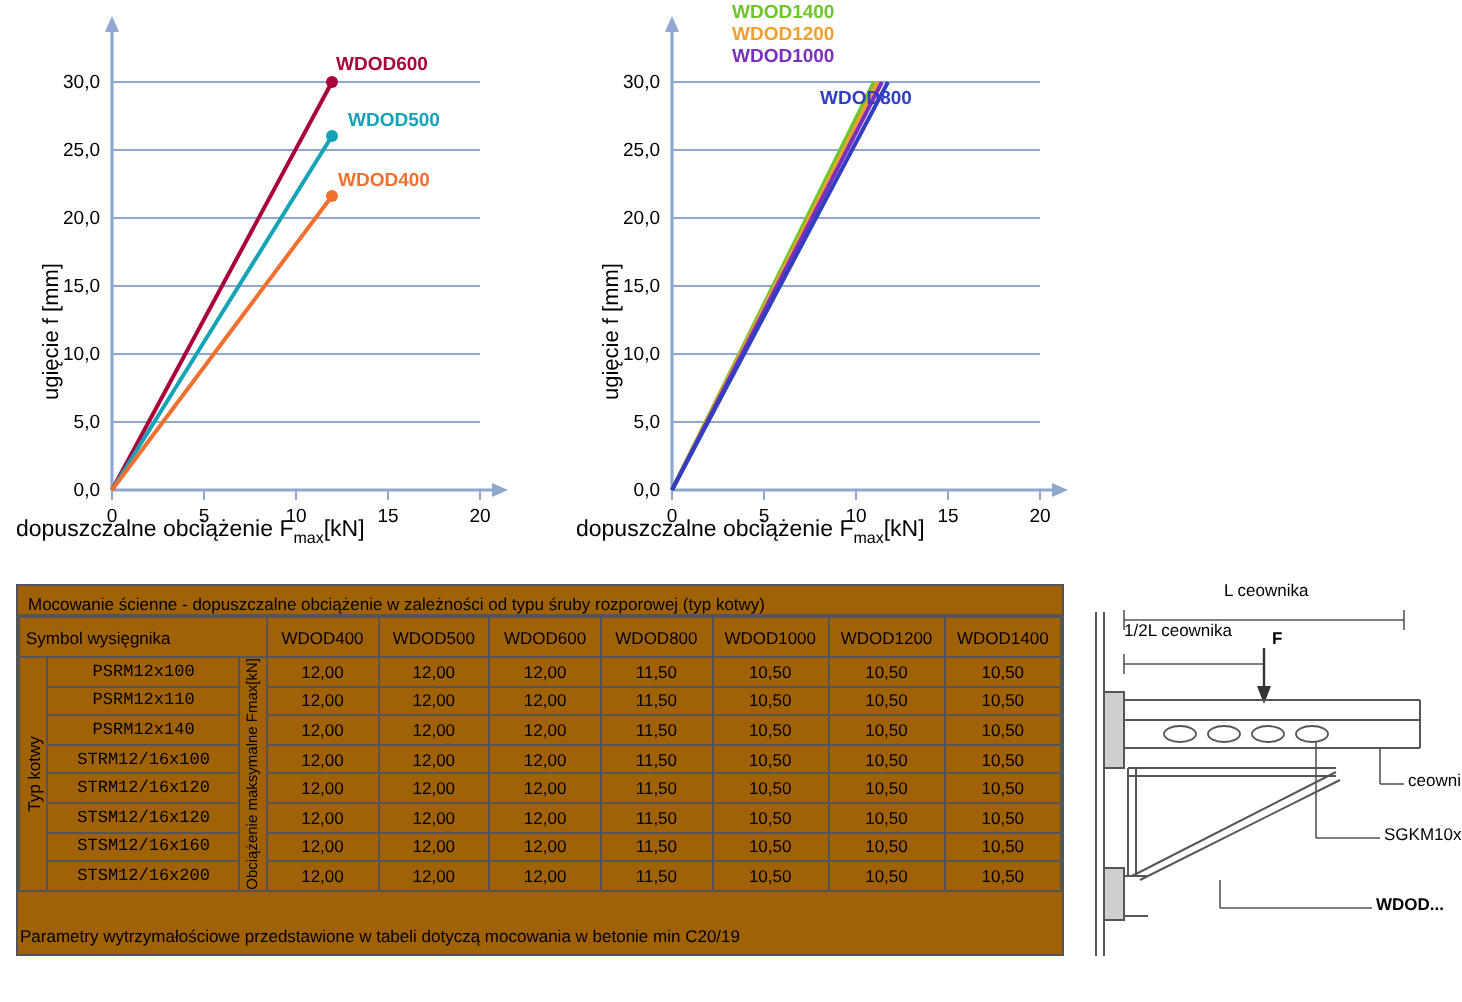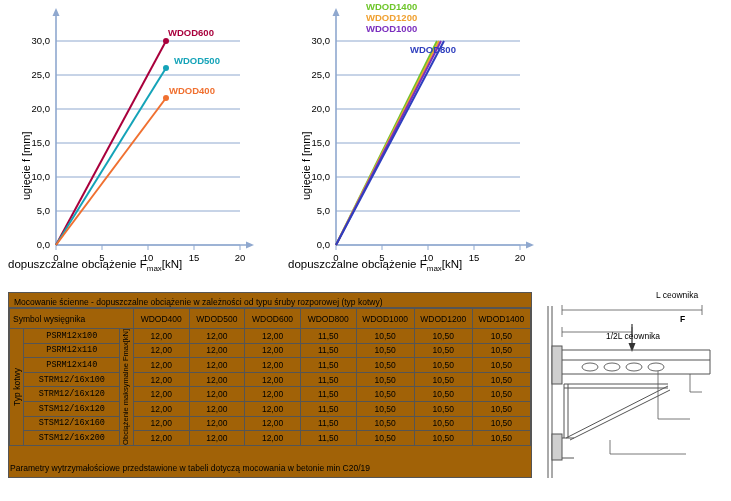--- a/index.html
+++ b/index.html
@@ -86,21 +86,21 @@
     line-height:1.15;
   }
   .footnote{
     position:absolute;
     left:10px;top:463px;
     font-size:8.5px;
   }
 
   
   .diagram{position:absolute;left:540px;top:288px;width:186px;height:196px;}
-  .dlabel{position:absolute;font-size:8.5px;white-space:nowrap;margin-left:44px;}
+  .dlabel{position:absolute;font-size:8.5px;white-space:nowrap;}
 </style>
 </head>
 <body>
 
 <div class="wrap">
 
   <div class="chart-area">
 
     <div class="chart" id="chart1">
       <svg width="280" height="285" viewBox="0 0 280 285">
@@ -367,20 +367,20 @@
 
       <line x1="150" y1="86" x2="150" y2="104" stroke="#555" stroke-width="0.8"></line>
       <line x1="150" y1="104" x2="162" y2="104" stroke="#555" stroke-width="0.8"></line>
       <line x1="118" y1="83" x2="118" y2="131" stroke="#555" stroke-width="0.8"></line>
       <line x1="118" y1="131" x2="150" y2="131" stroke="#555" stroke-width="0.8"></line>
       <line x1="70" y1="152" x2="70" y2="166" stroke="#555" stroke-width="0.8"></line>
       <line x1="70" y1="166" x2="146" y2="166" stroke="#555" stroke-width="0.8"></line>
     </svg>
 
     <div class="dlabel" style="left:72px;top:2px;">L ceownika</div>
-    <div class="dlabel" style="left:22px;top:43px;text-align:center;">1/2L ceownika</div>
+    <div class="dlabel" style="left:22px;top:22px;text-align:center;">1/2L ceownika</div>
     <div class="dlabel" style="left:96px;top:26px;font-weight:bold;">F</div>
     <div class="dlabel" style="left:164px;top:97px;">ceownik</div>
     <div class="dlabel" style="left:152px;top:124px;">SGKM10x20</div>
     <div class="dlabel" style="left:148px;top:159px;font-weight:bold;">WDOD...</div>
   </div>
 
 </div>
 
 </body></html>

